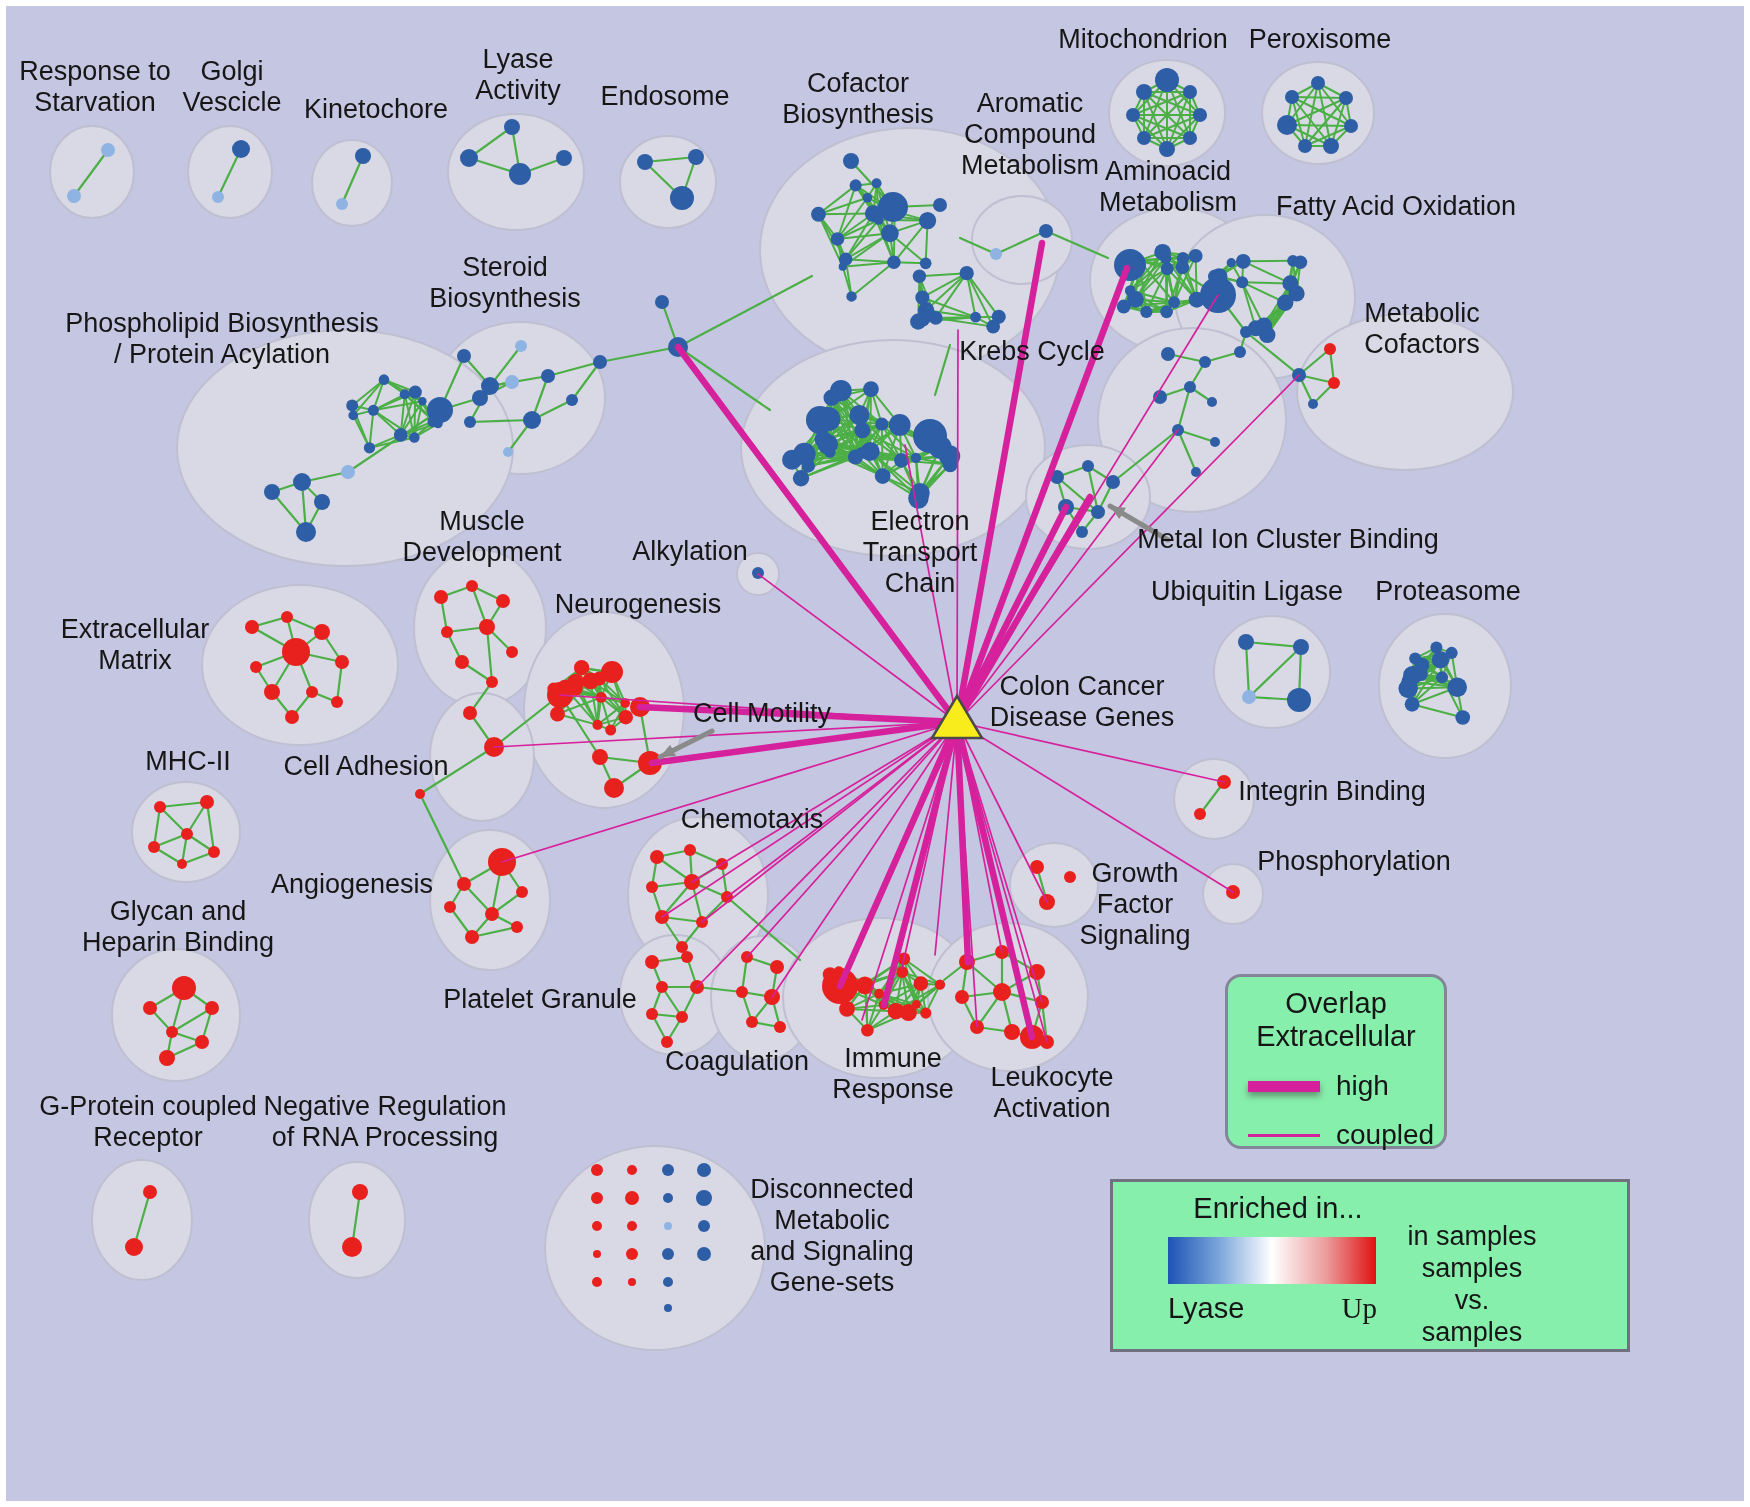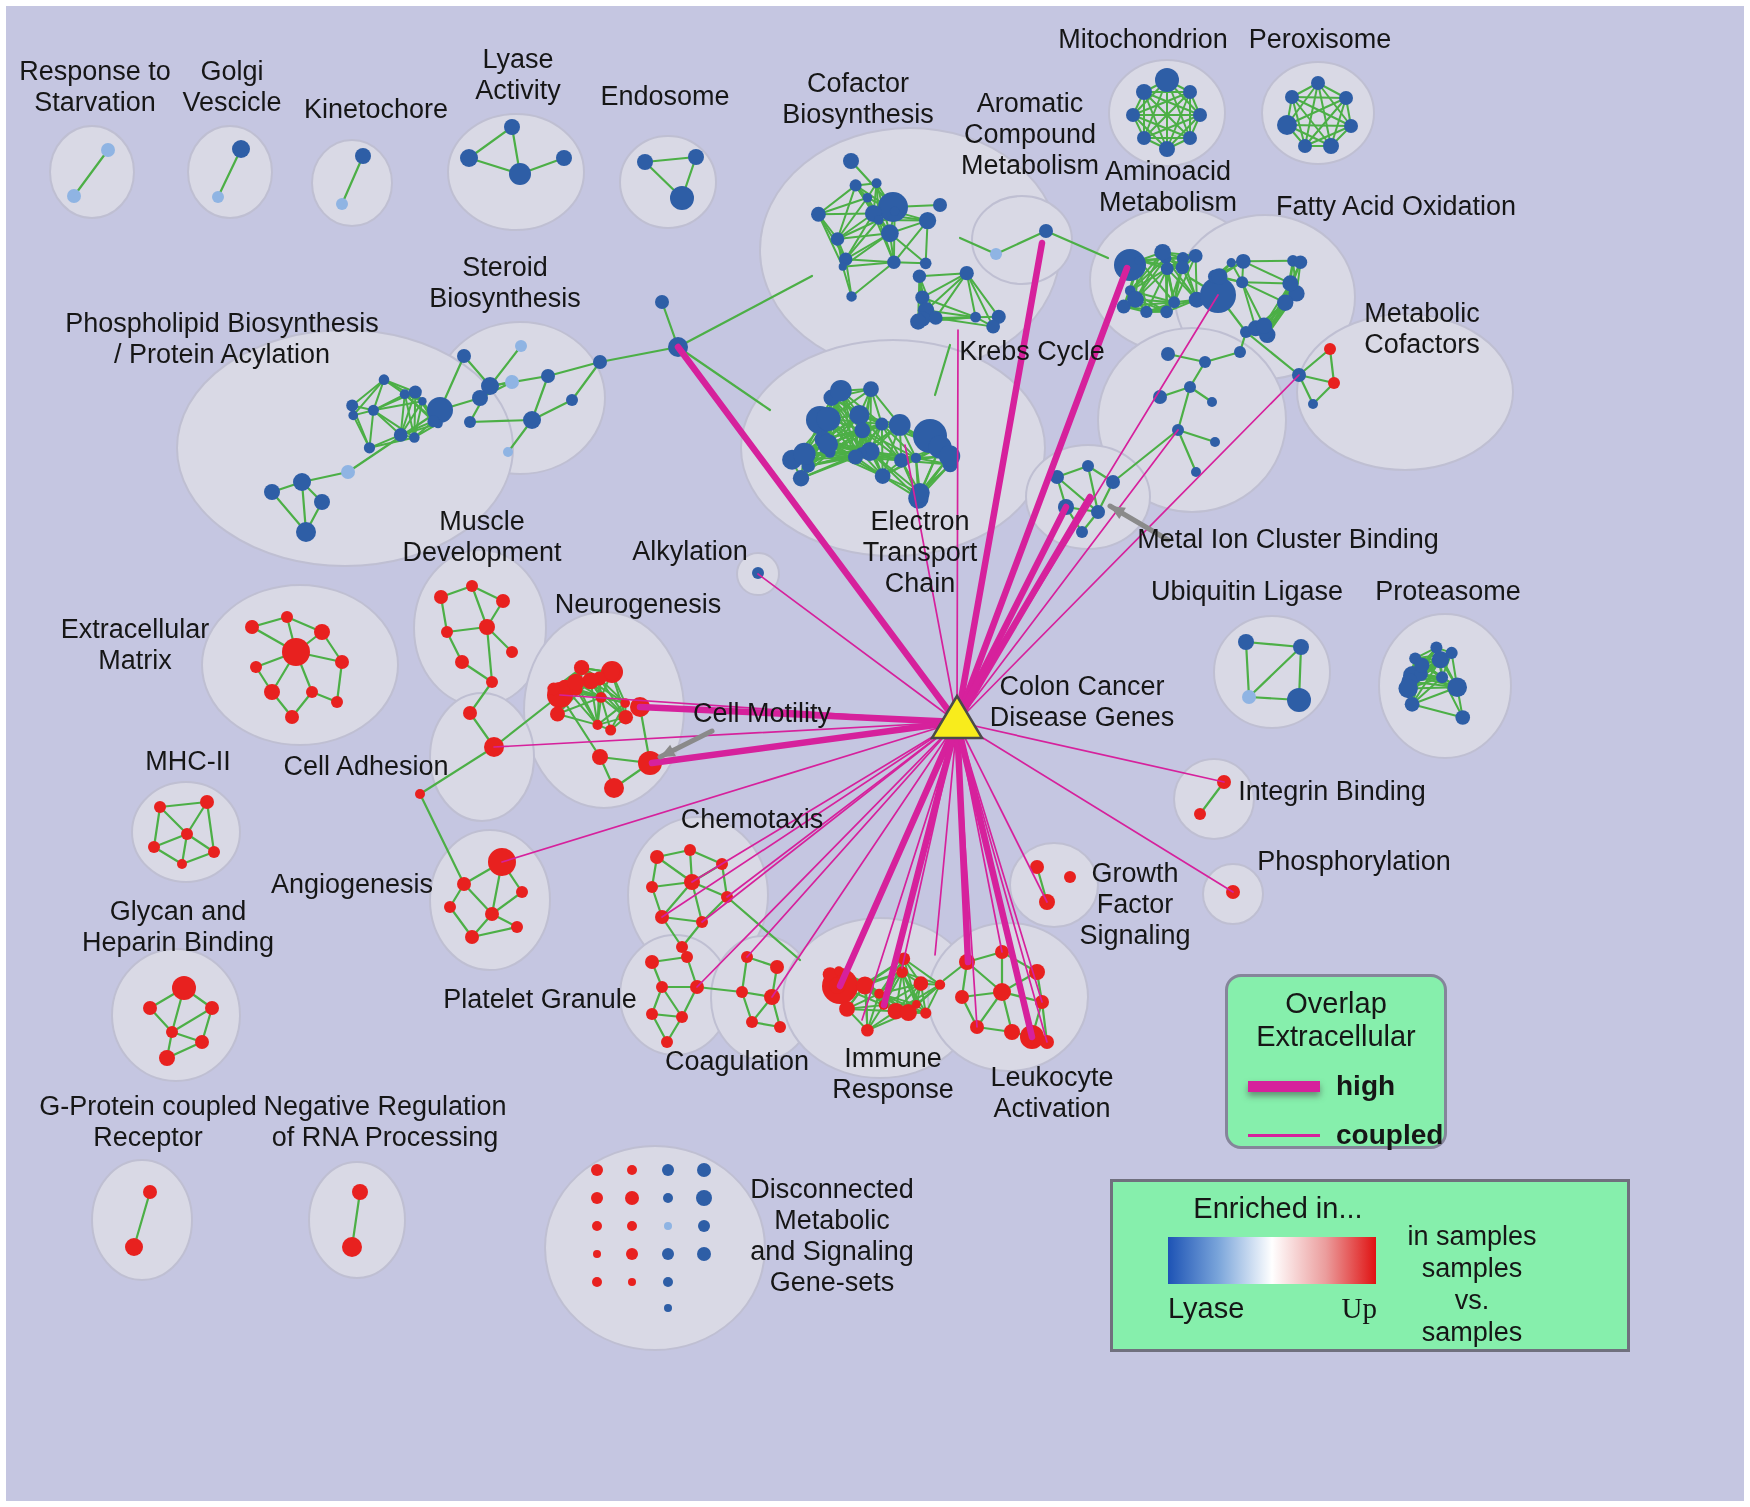--- a/index.html
+++ b/index.html
@@ -2,21 +2,21 @@
 <html><head>
 <meta charset="utf-8">
 <style>
   body{margin:0;background:#ffffff;font-family:"Liberation Sans",sans-serif;}
   .stage{position:relative;width:1750px;height:1507px;background:#ffffff;overflow:hidden;}
   #net{position:absolute;left:0;top:0;}
   #net text{font-family:"Liberation Sans",sans-serif;font-size:27px;fill:#161616;}
   .legend{position:absolute;z-index:2;background:#86efac;color:#161616;margin-top:16px;}
   .legend-overlap{left:1225px;top:958px;width:222px;height:175px;border:3px solid #85859a;border-radius:16px;box-sizing:border-box;}
   .lo-title{text-align:center;font-size:29px;line-height:33px;padding-top:10px;}
-  .lo-row{display:flex;align-items:center;gap:16px;padding-left:20px;margin-top:17px;font-weight:bold;}
+  .lo-row{display:flex;align-items:center;gap:16px;padding-left:20px;margin-top:17px;}
   .sw-high{width:72px;height:11px;background:#d6219c;box-shadow:0 4px 6px rgba(70,70,70,.55);}
   .sw-mod{width:72px;height:3px;background:#d6219c;}
   .lo-label{font-size:28px;}
   .legend-enriched{left:1110px;top:1163px;width:520px;height:173px;border:3px solid #70707e;box-sizing:border-box;}
   .le-title{position:absolute;left:0;top:10px;width:330px;text-align:center;font-size:29px;}
   .le-bar{position:absolute;left:55px;top:55px;width:208px;height:47px;
     background:linear-gradient(90deg,#1d53b5 0%,#79a4da 24%,#ffffff 50%,#eb9c9c 76%,#e01212 100%);}
   .le-down{position:absolute;left:55px;top:110px;font-size:29px;}
   .le-up{position:absolute;left:220px;top:110px;width:44px;text-align:right;font-size:29px;font-family:Liberation Serif, serif;}
   .le-note{position:absolute;left:290px;top:38px;width:138px;text-align:center;font-size:27px;line-height:32px;}

